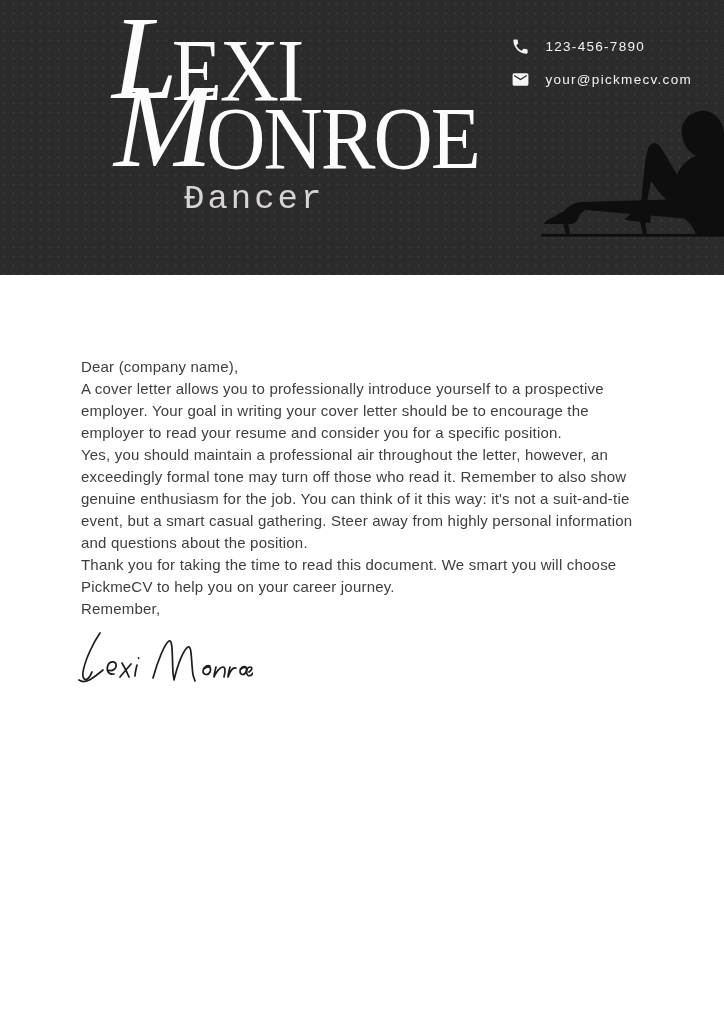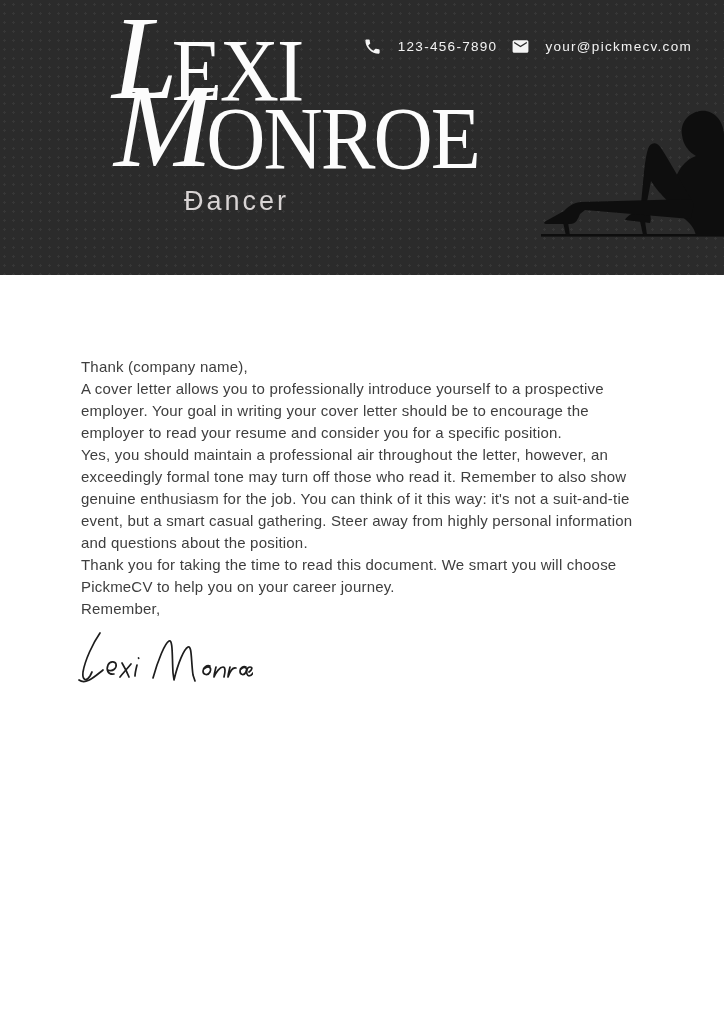--- a/index.html
+++ b/index.html
@@ -20,24 +20,24 @@
   .logo-initial{
     font-family:"Liberation Serif", serif;font-style:italic;font-weight:400;
     font-size:118px;line-height:0.9;letter-spacing:-6px;
   }
   .logo-rest{
     font-family:"Liberation Serif", serif;font-weight:400;
     font-size:82px;line-height:0.9;letter-spacing:-2px;transform:scaleY(1.08);
   }
   .logo-line2{margin-top:-38px;margin-left:2px;}
   .logo-subtitle{
-    font-family:Liberation Sans, sans-serif;font-size:27px;color:#d8d4d4;
-    letter-spacing:3px;margin-top:6px;margin-left:72px;
+    font-family:Liberation Mono, monospace;font-size:34px;color:#d8d4d4;
+    letter-spacing:3px;margin-left:72px;
   }
-  .contact{position:absolute;right:32px;top:36px;display:flex;flex-direction:row;gap:13px;}
+  .contact{position:absolute;right:32px;top:36px;display:flex;flex-direction:column;gap:13px;}
   .contact-row{display:flex;align-items:center;gap:15px;height:20px;}
   .contact-icon{width:20px;height:20px;flex:0 0 20px;display:flex;align-items:center;justify-content:center;}
   .contact-icon svg{width:19px;height:19px;fill:#f4f4f4;}
   .contact-text{
     color:#f3f3f3;font-size:13.5px;letter-spacing:1.3px;white-space:nowrap;
   }
   .silhouette{position:absolute;right:0;top:106px;width:185px;height:132px;}
   .silhouette svg{width:185px;height:132px;display:block;}
   
   .letter{
@@ -101,21 +101,21 @@
 
         <path d="M152,93 L42,96 C33,97 29,101 25,105 L7,115 C4,117 5,118 8,118 L31,118 C37,118 39,113 41,108 L46,104 L152,113 Z"></path>
         <path d="M24,116 L27,130 L31,130 L29,116 Z"></path>
       </g>
     </svg>
   </div>
 
 </div>
 
 <div class="letter">
-  <p class="salutation">Thank (company name),</p>
+  <p class="salutation">Dear (company name),</p>
   <p class="para para-1">A cover letter allows you to professionally introduce yourself to a prospective employer. Your goal in writing your cover letter should be to encourage the employer to read your resume and consider you for a specific position.</p>
   <p class="para para-2">Yes, you should maintain a professional air throughout the letter, however, an exceedingly formal tone may turn off those who read it. Remember to also show genuine enthusiasm for the job. You can think of it this way: it's not a suit-and-tie event, but a smart casual gathering. Steer away from highly personal information and questions about the position.</p>
   <p class="para para-3">Thank you for taking the time to read this document. We smart you will choose PickmeCV to help you on your career journey.</p>
   <p class="closing">Remember,</p>
 
   <div class="signature">
     <svg viewBox="0 0 176 66">
       <g class="sig-stroke">
 
         <path d="M23,5 C16,15 8,32 6,44 C5,52 9,54 13,48 L15,44"></path>

